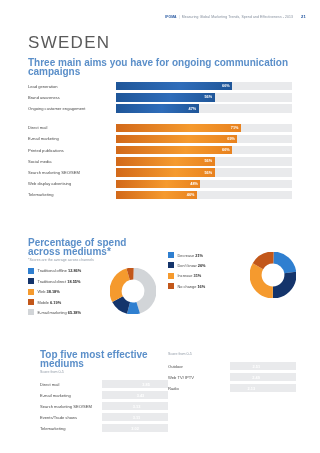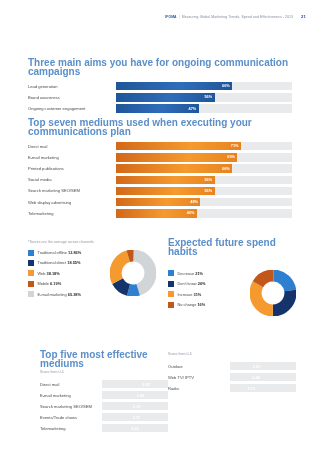--- a/index.html
+++ b/index.html
@@ -102,20 +102,21 @@
 
 <div class="page">
 
   <div class="header">
     <span class="hdr-brand">IFOMA</span>
     <span class="hdr-sep">|</span>
     <span class="hdr-txt">Measuring Global Marketing Trends, Spend and Effectiveness - 2013</span>
     <span class="hdr-pageno">21</span>
   </div>
 
+  <div class="title">SWEDEN</div>
 
   <div class="panel" style="top:58px; left:28px; width:264px;">
     <div class="sect-h">Three main aims you have for ongoing communication campaigns</div>
     <div class="rows">
 
       <div class="row">
         <div class="row-label">Lead generation</div>
         <div class="track">
           <div class="fill blue" style="width:66%;">
             <span>66%</span>
@@ -138,21 +139,20 @@
           <div class="fill blue" style="width:47%;">
             <span>47%</span>
           </div>
         </div>
       </div>
 
     </div>
   </div>
 
   <div class="panel" style="top:118px; left:28px; width:264px;">
-    <div class="sect-h">Top seven mediums used when executing your communications plan</div>
     <div class="rows">
 
       <div class="row">
         <div class="row-label">Direct mail</div>
         <div class="track">
           <div class="fill orange" style="width:71%;">
             <span>71%</span>
           </div>
         </div>
       </div>
@@ -208,20 +208,21 @@
           <div class="fill orange" style="width:46%;">
             <span>46%</span>
           </div>
         </div>
       </div>
 
     </div>
   </div>
 
   <div class="panel" style="top:238px; left:28px; width:128px;">
+    <div class="sect-h">Percentage of spend across mediums*</div>
     <div class="sect-sub">*Scores are the average across channels</div>
 
     <div class="donut-wrap">
       <div class="legend">
         <div class="lg-item">
           <span class="swatch" style="background:#2f7fd0;"></span>
           <span class="lg-text">
             <span>Traditional offline</span>
             <b>12.86%</b>
           </span>
@@ -261,21 +262,20 @@
         <circle cx="21" cy="21" r="15.9155" fill="transparent" stroke="#d2d5d8" stroke-width="11" stroke-dasharray="45 55" stroke-dashoffset="25"></circle>
         <circle cx="21" cy="21" r="15.9155" fill="transparent" stroke="#2f7fd0" stroke-width="11" stroke-dasharray="9 91" stroke-dashoffset="-20"></circle>
         <circle cx="21" cy="21" r="15.9155" fill="transparent" stroke="#14346b" stroke-width="11" stroke-dasharray="13 87" stroke-dashoffset="-29"></circle>
         <circle cx="21" cy="21" r="15.9155" fill="transparent" stroke="#f59a2e" stroke-width="11" stroke-dasharray="28 72" stroke-dashoffset="-42"></circle>
         <circle cx="21" cy="21" r="15.9155" fill="transparent" stroke="#c2571a" stroke-width="11" stroke-dasharray="5 95" stroke-dashoffset="-70"></circle>
       </svg>
     </div>
   </div>
 
   <div class="panel" style="top:238px; left:168px; width:128px;">
-    <div class="sect-h">Expected future spend habits</div>
 
     <div class="donut-wrap" style="margin-top:14px;">
       <div class="legend">
         <div class="lg-item">
           <span class="swatch" style="background:#2f7fd0;"></span>
           <span class="lg-text">
             <span>Decrease</span>
             <b>21%</b>
           </span>
         </div>

